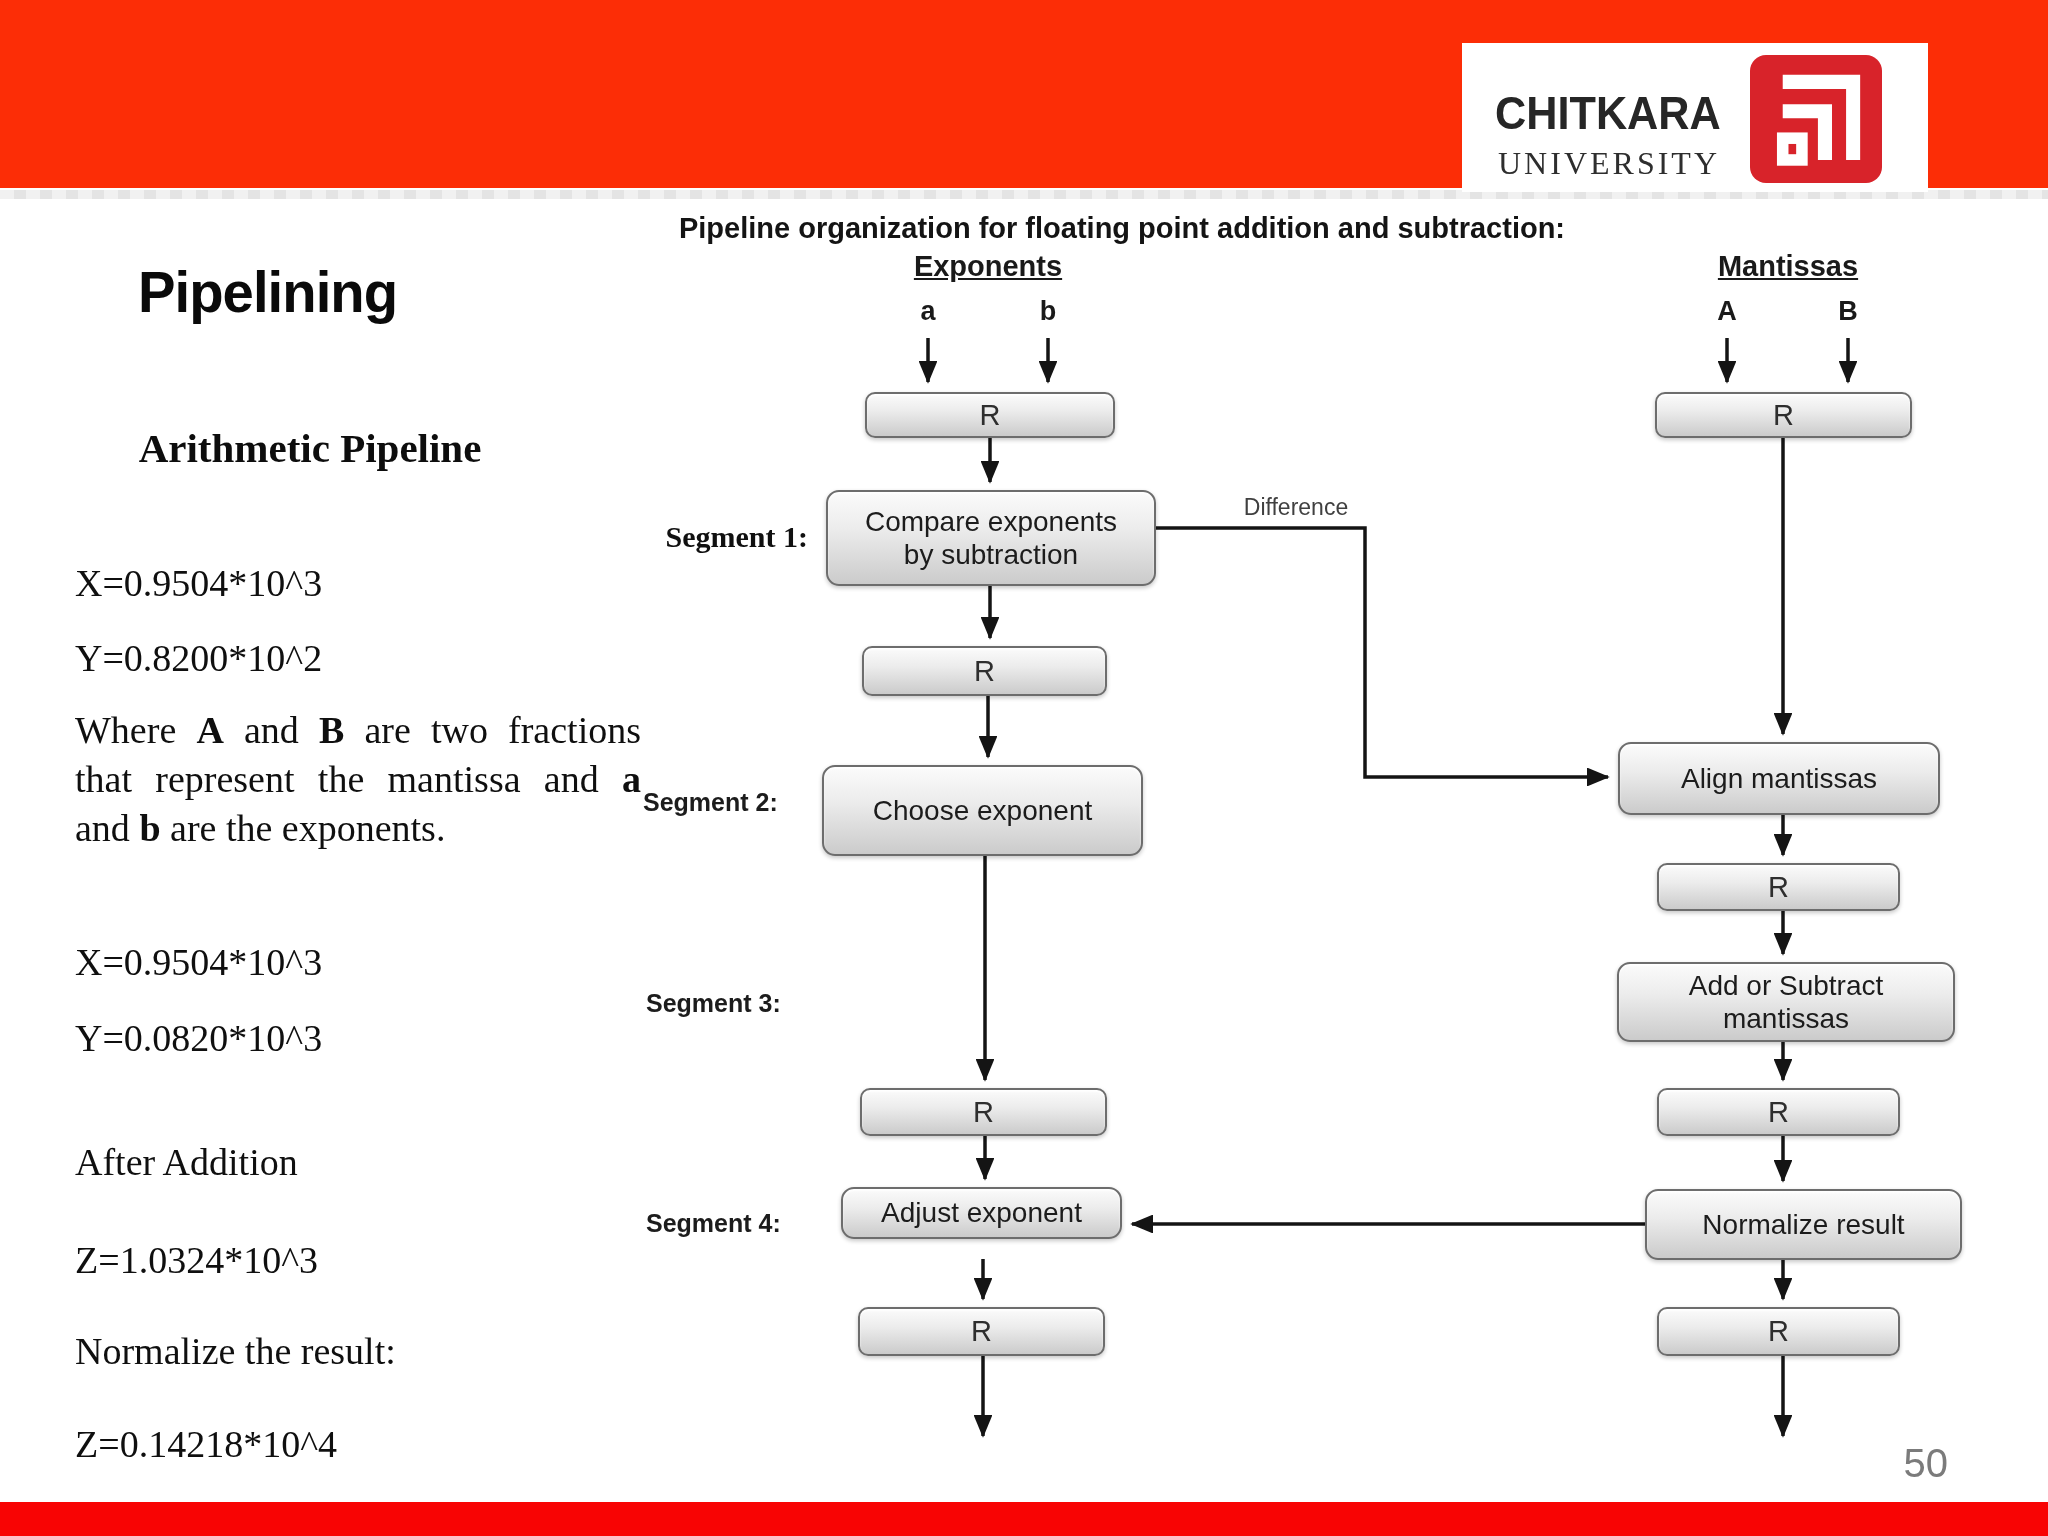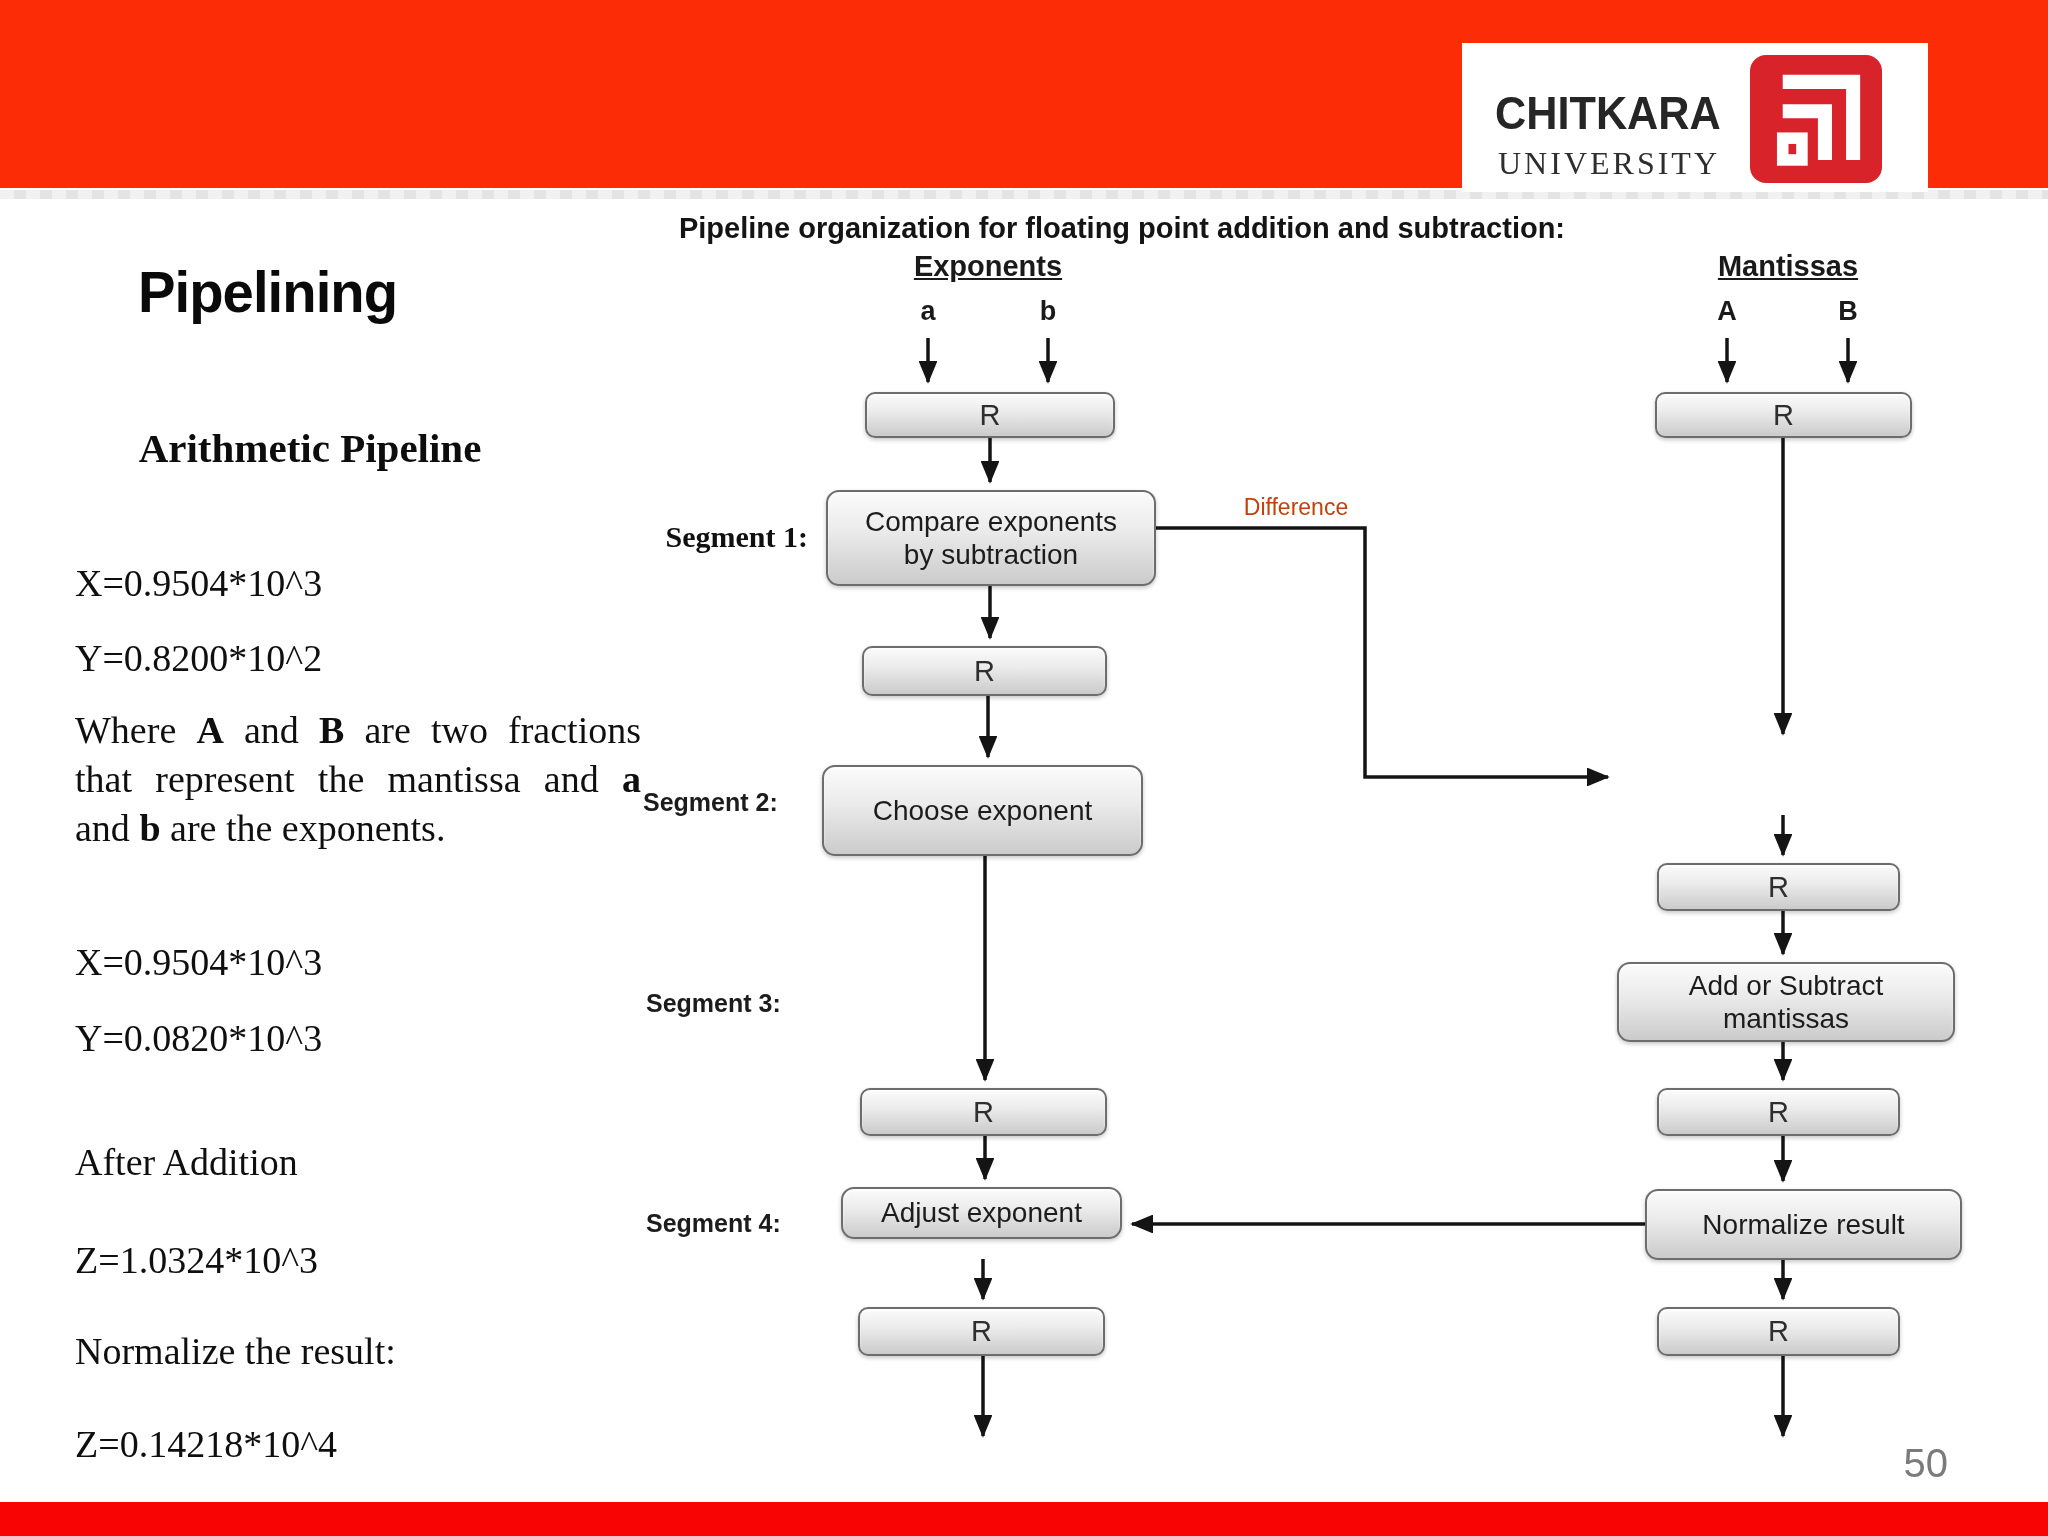--- a/index.html
+++ b/index.html
@@ -38,21 +38,21 @@
   .nbox{position:absolute;display:flex;flex-direction:column;align-items:center;justify-content:center;
         background:linear-gradient(180deg,#fbfbfb 0%,#ececec 40%,#cbcbcb 100%);
         border:2px solid #6d6d6d;border-radius:13px;box-sizing:border-box;
         font-size:28px;color:#1c1c1c;text-align:center;line-height:1.18;
         box-shadow:inset 0 2px 2px rgba(255,255,255,.9),0 2px 4px rgba(0,0,0,.22);}
   .rbox{font-size:29px;color:#2e2e2e;border-radius:10px;}
   .seg-serif{position:absolute;font-family:"Liberation Serif",serif;font-weight:bold;
              font-size:30px;color:#101010;}
   .seg-sans{position:absolute;font-size:25px;font-weight:bold;color:#1c1c1c;}
   .diff-label{position:absolute;left:1196px;top:494px;width:200px;text-align:center;
-              font-size:23px;color:#c2410c;}
+              font-size:23px;color:#404040;}
   .connectors{position:absolute;left:0;top:0;pointer-events:none;}
   .page-num{position:absolute;left:1868px;top:1441px;width:80px;font-size:40px;color:#7b7b7b;text-align:right;}
 </style>
 </head>
 <body>
 
 <div id="slide">
 
   <div class="top-bar" style="background: rgb(252, 45, 6);"></div>
   <div class="artifact-strip"></div>
@@ -138,20 +138,21 @@
 
   <div class="nbox" style="left:826px;top:490px;width:330px;height:96px">
       <div>Compare exponents</div>
       <div>by subtraction</div>
     </div>
 
   <div class="nbox rbox" style="left:862px;top:646px;width:245px;height:50px">R</div>
 
   <div class="nbox" style="left:822px;top:765px;width:321px;height:91px">Choose exponent</div>
 
+  <div class="nbox" style="left:1618px;top:742px;width:322px;height:73px">Align mantissas</div>
 
   <div class="nbox rbox" style="left:1657px;top:863px;width:243px;height:48px">R</div>
 
   <div class="nbox" style="left:1617px;top:962px;width:338px;height:80px">
       <div>Add or Subtract</div>
       <div>mantissas</div>
     </div>
 
   <div class="nbox rbox" style="left:860px;top:1088px;width:247px;height:48px">R</div>
   <div class="nbox rbox" style="left:1657px;top:1088px;width:243px;height:48px">R</div>

